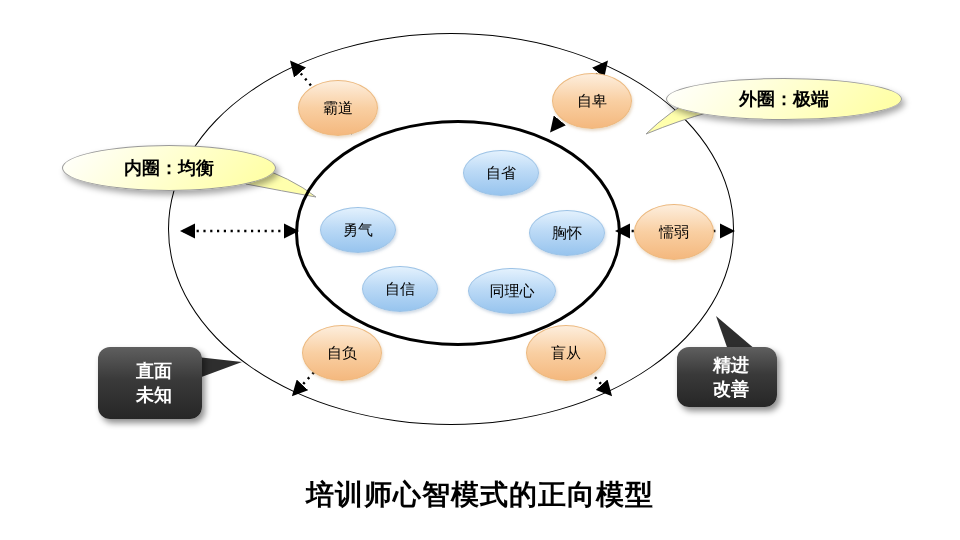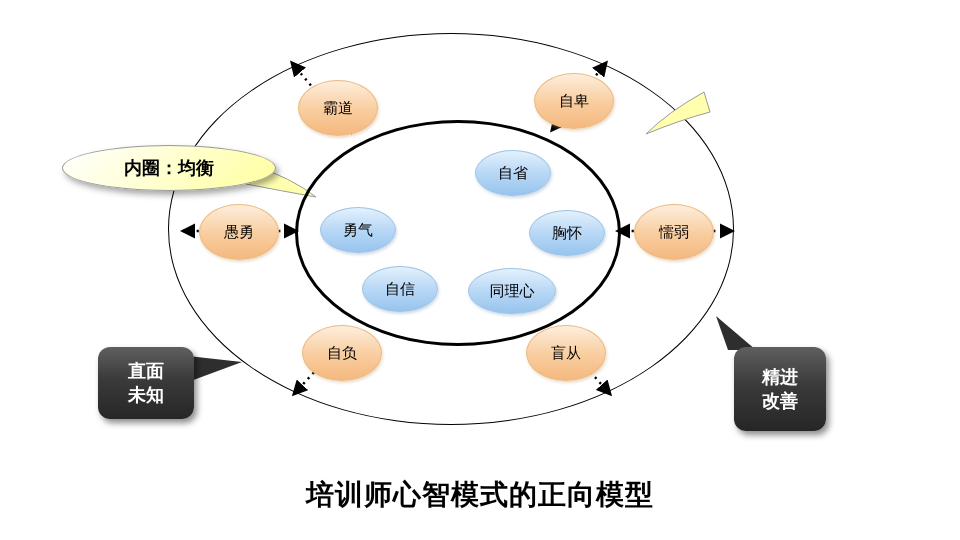--- a/index.html
+++ b/index.html
@@ -59,23 +59,24 @@
   .bubble-outer { left: 666px; top: 78px;  width: 234px; height: 40px; }
 
   
   .dark-callout {
     display: flex; flex-direction: column; align-items: center; justify-content: center;
     border-radius: 12px;
     background: linear-gradient(180deg, #5f5f5f 0%, #3a3a3a 45%, #262626 100%);
     box-shadow: 3px 4px 6px rgba(0,0,0,0.45);
     color: #ffffff; font-weight: bold; font-size: 18px; line-height: 1.35;
     text-align: center;
+    padding-left: 8px;
   }
   .dark-left  { left: 98px;  top: 347px; width: 96px; height: 72px; }
-  .dark-right { left: 734px; top: 347px; width: 92px; height: 84px; }
+  .dark-right { left: 677px; top: 347px; width: 92px; height: 60px; }
 
   .page-title {
     left: 0; top: 476px; width: 960px;
     text-align: center;
     font-size: 28px; font-weight: bold; color: #000;
     letter-spacing: 1px;
   }
 </style>
 </head>
 <body>
@@ -101,57 +102,57 @@
 
     <path d="M 250 164 Q 292 178 316 197 Q 282 191 246 184 Z" fill="#ffffad" stroke="#9a9a9a" stroke-width="1"></path>
     <path d="M 704 92 Q 668 112 646 134 Q 680 120 710 112 Z" fill="#ffffad" stroke="#9a9a9a" stroke-width="1"></path>
 
     <polygon points="188,356 242,362 188,382" fill="#2e2e2e"></polygon>
     <polygon points="728,350 716,316 756,350" fill="#2e2e2e"></polygon>
   </svg>
 
   <div class="abs inner-ellipse"></div>
 
-  <div class="abs node node-inner" style="left:475px; top:150px;">
+  <div class="abs node node-inner" style="left:463px; top:150px;">
     <span>自省</span>
   </div>
   <div class="abs node node-inner" style="left:320px; top:207px;justify-content:center;">
     <span>勇气</span>
   </div>
   <div class="abs node node-inner" style="left:529px; top:210px;">
     <span>胸怀</span>
   </div>
   <div class="abs node node-inner" style="left:362px; top:266px;">
     <span>自信</span>
   </div>
   <div class="abs node node-inner wide" style="left:468px; top:268px;">
     <span>同理心</span>
   </div>
 
   <div class="abs node node-outer" style="left:298px; top:80px;">
     <span>霸道</span>
   </div>
-  <div class="abs node node-outer" style="left:534px; top:73px;">
+  <div class="abs node node-outer" style="left:552px; top:73px;">
     <span>自卑</span>
-  </div>
-  <div class="abs node node-outer" style="left:199px; top:204px;">
-    <span>愚勇</span>
   </div>
   <div class="abs node node-outer" style="left:634px; top:204px;text-align:center;">
     <span>懦弱</span>
   </div>
   <div class="abs node node-outer" style="left:302px; top:325px;">
     <span>自负</span>
   </div>
   <div class="abs node node-outer" style="left:526px; top:325px;">
     <span>盲从</span>
   </div>
 
   <div class="abs bubble bubble-inner">
     <span>内圈：均衡</span>
+  </div>
+  <div class="abs bubble bubble-outer">
+    <span>外圈：极端</span>
   </div>
 
   <div class="abs dark-callout dark-left">
     <span>直面</span>
     <span>未知</span>
   </div>
   <div class="abs dark-callout dark-right">
     <span>精进</span>
     <span>改善</span>
   </div>

